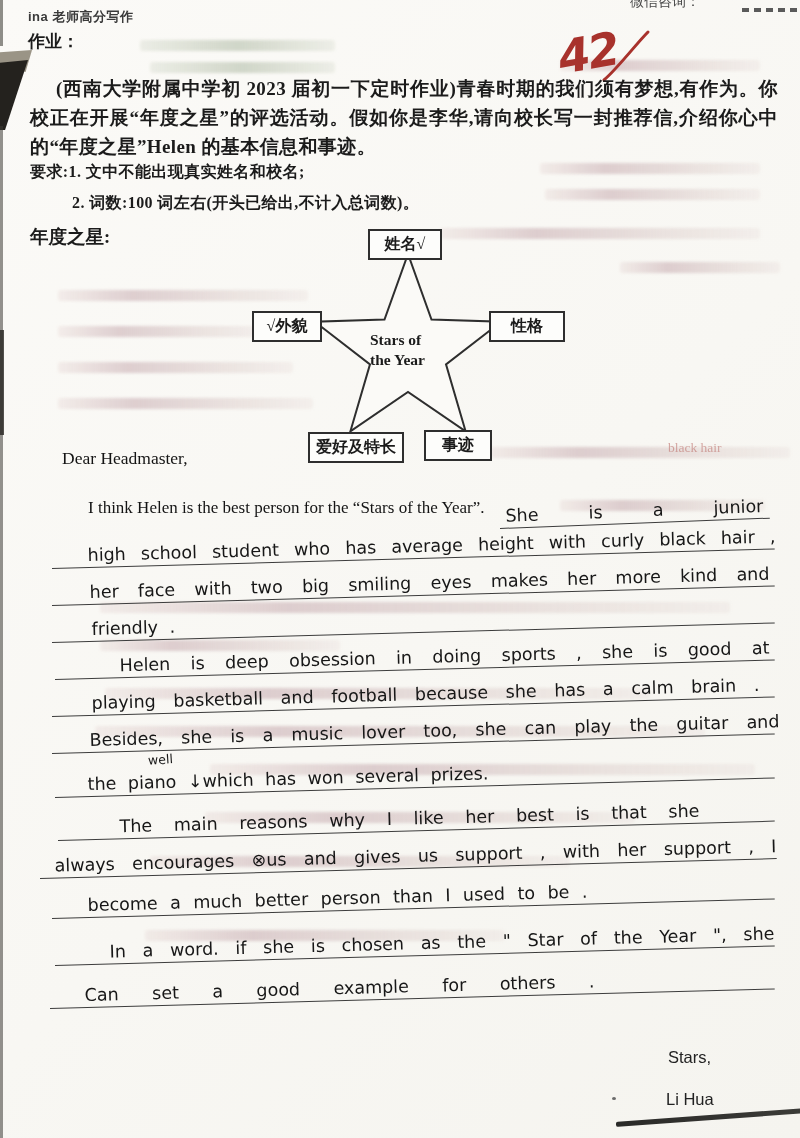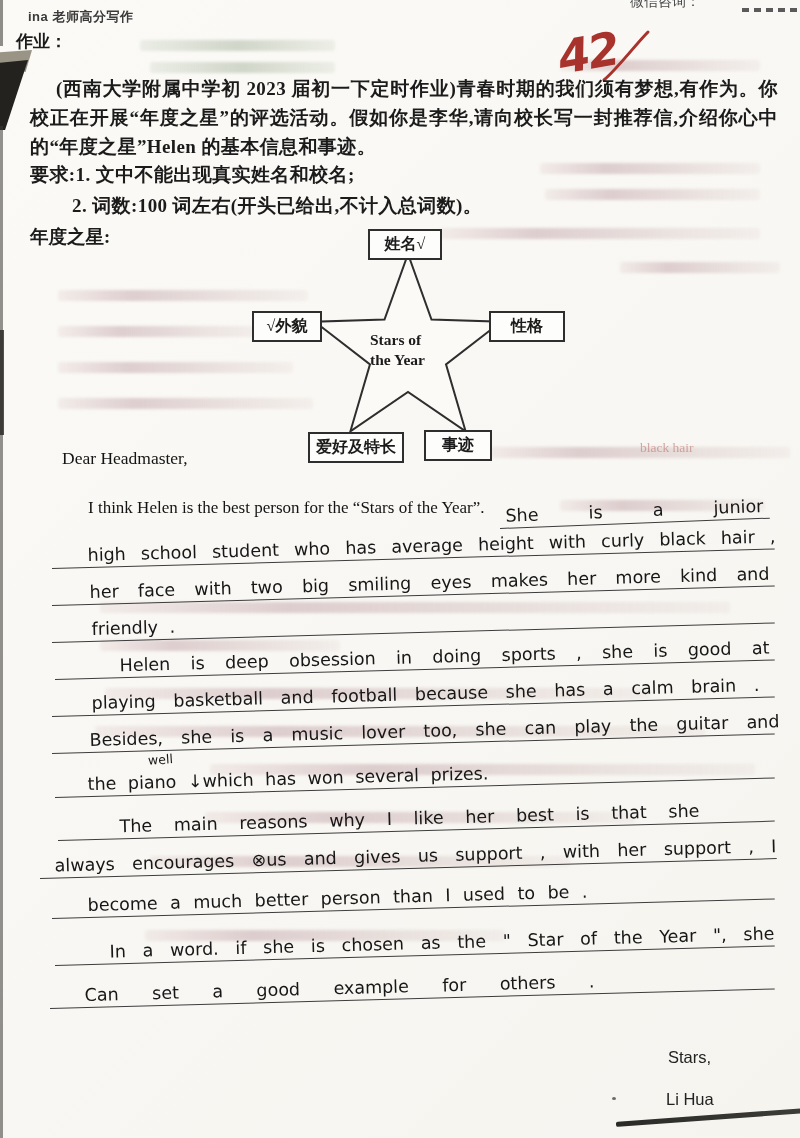--- a/index.html
+++ b/index.html
@@ -7,21 +7,21 @@
     position:relative;width:800px;height:1138px;margin:0 auto;overflow:hidden;
     background:linear-gradient(135deg,#fbfaf7 0%,#f8f7f3 55%,#f5f4ef 100%);
     font-family:"Liberation Sans",sans-serif;color:#1c1c1c;
   }
   .abs{position:absolute;}
   
   .cjk{font-family:"Liberation Serif","DejaVu Serif",serif;font-weight:600;color:#1b1b1b;}
   .brand{font-size:13px;font-weight:600;color:#3a3a3a;letter-spacing:.5px;}
   .homework{font-size:17px;font-weight:700;}
   .prompt-para{font-size:19px;line-height:29px;text-indent:26px;text-align:justify;letter-spacing:.4px;}
-  .req{font-size:19px;letter-spacing:.4px;}
+  .req{font-size:16px;letter-spacing:.4px;}
   .ref{font-size:18.5px;font-weight:700;}
   
   .contact-clip{top:0;left:630px;width:170px;height:15px;overflow:hidden;}
   .contact-clip span{position:absolute;top:-7px;left:0;font-size:14px;color:#4a4a4a;white-space:nowrap;}
   .contact-dashes{top:8px;left:742px;width:55px;height:4px;
     background:repeating-linear-gradient(90deg,#5a5a5a 0 7px,transparent 7px 12px);}
   
   .score{top:26px;left:558px;font-size:46px;color:#a8322c;font-style:italic;
     font-family:"DejaVu Sans",sans-serif;transform:rotate(-10deg);font-weight:600;letter-spacing:-2px;}
   
@@ -83,28 +83,28 @@
   <div class="ghost" style="left:490px;top:447px;width:300px;"></div>
   <div class="ghost" style="left:560px;top:500px;width:205px;"></div>
   <div class="ghost" style="left:100px;top:602px;width:630px;"></div>
   <div class="ghost" style="left:100px;top:640px;width:240px;"></div>
   <div class="ghost" style="left:105px;top:688px;width:545px;"></div>
   <div class="ghost" style="left:95px;top:726px;width:610px;"></div>
   <div class="ghost" style="left:210px;top:764px;width:545px;"></div>
   <div class="ghost" style="left:205px;top:812px;width:430px;"></div>
   <div class="ghost" style="left:150px;top:856px;width:420px;"></div>
   <div class="ghost" style="left:145px;top:930px;width:360px;"></div>
-  <span class="ghost-frag" style="left:640px;top:440px;">black hair</span>
+  <span class="ghost-frag" style="left:668px;top:440px;">black hair</span>
 
   <div class="abs brand" style="left:28px;top:8px;">ina 老师高分写作</div>
   <div class="abs contact-clip">
     <span>微信咨询：</span>
   </div>
   <div class="abs contact-dashes"></div>
-  <div class="abs cjk homework" style="left:16px;top:30px;">作业：</div>
+  <div class="abs cjk homework" style="left:28px;top:30px;">作业：</div>
 
   <div class="abs score">42</div>
   <svg class="abs" style="left:552px;top:24px;" width="110" height="62">
     <path d="M52 56 C66 44 84 20 96 8" stroke="#a8322c" stroke-width="3" fill="none" stroke-linecap="round"></path>
   </svg>
 
   <div class="abs cjk prompt-para" style="left:30px;top:74px;width:748px;">(西南大学附属中学初 2023 届初一下定时作业)青春时期的我们须有梦想,有作为。你校正在开展“年度之星”的评选活动。假如你是李华,请向校长写一封推荐信,介绍你心中的“年度之星”Helen 的基本信息和事迹。</div>
   <div class="abs cjk req" style="left:30px;top:162px;">要求:1. 文中不能出现真实姓名和校名;</div>
   <div class="abs cjk req" style="left:72px;top:193px;">2. 词数:100 词左右(开头已给出,不计入总词数)。</div>
   <div class="abs cjk ref" style="left:30px;top:224px;">年度之星:</div>

